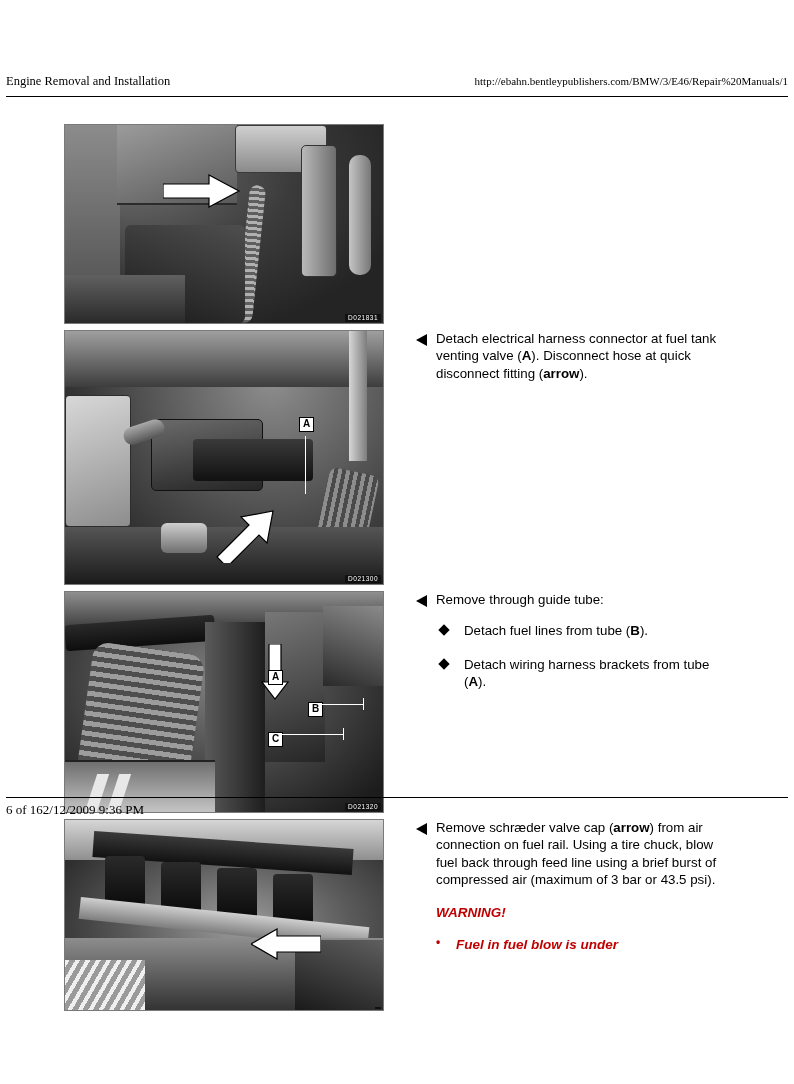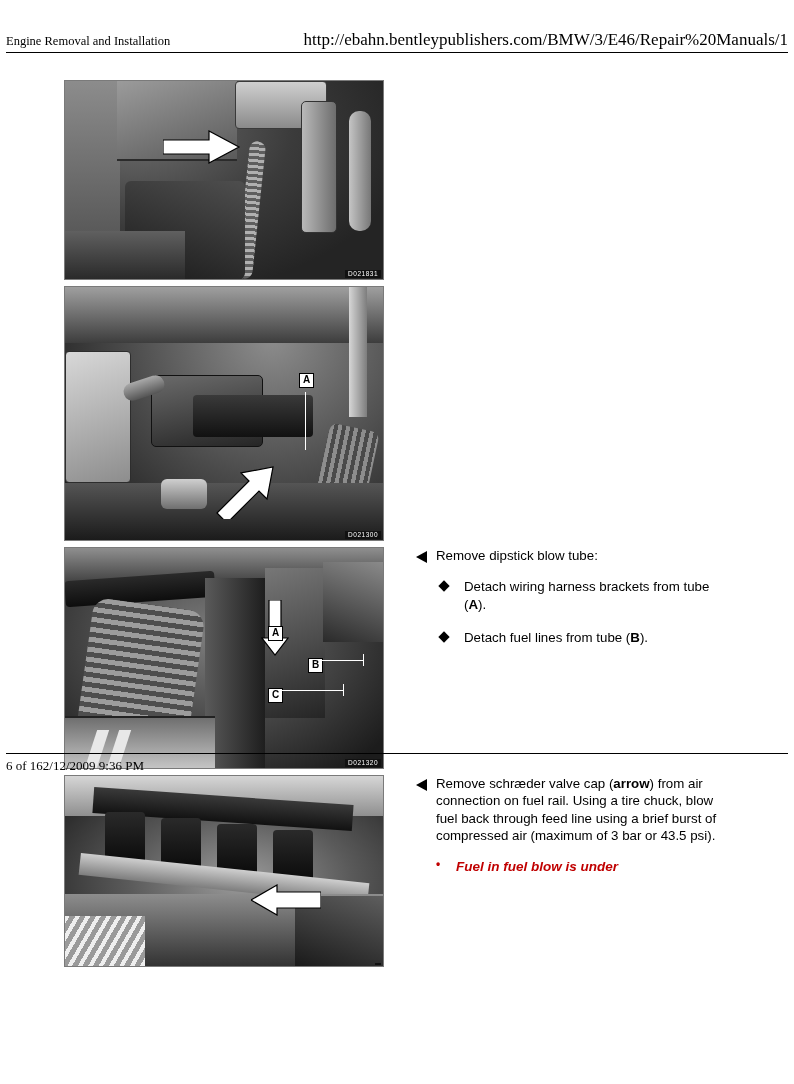--- a/index.html
+++ b/index.html
@@ -14,20 +14,21 @@
     color: #000;
     position: relative;
     overflow: hidden;
   }
   .page {
     position: relative;
     width: 794px;
     height: 792px;
     box-sizing: border-box;
     padding: 4px 10px;
+    margin-top: 44px;
   }
   
   .header {
     position: absolute;
     top: 30px;
     left: 6px;
     right: 6px;
     display: flex;
     justify-content: space-between;
     align-items: baseline;
@@ -37,21 +38,21 @@
   }
   .header-rule {
     position: absolute;
     top: 52px;
     left: 6px;
     right: 6px;
     border-bottom: 1px solid #000;
     height: 0;
   }
   .header-left { white-space: nowrap; }
-  .header-right { white-space: nowrap; font-size: 17px; }
+  .header-right { white-space: nowrap; font-size: 11px; }
 
   
   .footer-rule {
     position: absolute;
     bottom: 38px;
     left: 6px;
     right: 6px;
     border-bottom: 1px solid #000;
     height: 0;
   }
@@ -250,20 +251,30 @@
           <div class="leader-v" style="left:240px;top:105px;height:58px;"></div>
           <div class="callout" style="left:234px;top:86px;">A</div>
 
           <svg class="arrow-wrap" style="left:148px;top:176px;" width="64" height="56" viewBox="0 0 64 56">
             <polygon points="4,50 36,18 28,10 60,4 54,36 46,28 14,60" fill="#ffffff" stroke="#000000" stroke-width="1.2"></polygon>
           </svg>
         </div>
         <div class="fig-code">D021300</div>
       </div>
 
+      <div class="text-col">
+        <div class="bullet-head">
+          <span class="tri">
+            <svg width="12" height="12" viewBox="0 0 12 12">
+                <polygon points="11,0 11,12 0,6" fill="#000"></polygon>
+              </svg>
+          </span>
+          <p>Detach electrical harness connector at fuel tank venting valve (<b>A</b>). Disconnect hose at quick disconnect fitting (<b>arrow</b>).</p>
+        </div>
+      </div>
     </div>
 
     <div class="row">
       <div class="figure">
         <div class="photo p3">
           <div class="shape" style="left:0;top:0;width:318px;height:38px;background:linear-gradient(180deg,#8f8f8f,#3a3a3a);"></div>
           <div class="shape" style="left:0;top:28px;width:150px;height:26px;background:linear-gradient(180deg,#2a2a2a,#0d0d0d);border-radius:4px;transform:rotate(-4deg);"></div>
           <div class="shape" style="left:18px;top:56px;width:112px;height:160px;background:repeating-linear-gradient(180deg,#9c9c9c 0 5px,#4e4e4e 5px 10px);border-radius:16px;transform:rotate(8deg);"></div>
           <div class="shape" style="left:140px;top:30px;width:60px;height:190px;background:linear-gradient(90deg,#5a5a5a,#1e1e1e);"></div>
           <div class="shape" style="left:200px;top:20px;width:60px;height:150px;background:linear-gradient(160deg,#777,#252525);"></div>
@@ -288,25 +299,25 @@
         <div class="fig-code">D021320</div>
       </div>
 
       <div class="text-col">
         <div class="bullet-head">
           <span class="tri">
             <svg width="12" height="12" viewBox="0 0 12 12">
                 <polygon points="11,0 11,12 0,6" fill="#000"></polygon>
               </svg>
           </span>
-          <p>Remove dipstick blow tube:</p>
+          <p>Remove through guide tube:</p>
         </div>
         <ul class="sub">
+          <li><span class="dia"></span>Detach fuel lines from tube (<b>B</b>).</li>
           <li><span class="dia"></span>Detach wiring harness brackets from tube (<b>A</b>).</li>
-          <li><span class="dia"></span>Detach fuel lines from tube (<b>B</b>).</li>
         </ul>
       </div>
     </div>
 
     <div class="row">
       <div class="figure">
         <div class="photo p4">
           <div class="shape" style="left:0;top:0;width:318px;height:40px;background:linear-gradient(180deg,#d6d6d6,#8f8f8f);"></div>
           <div class="shape" style="left:28px;top:20px;width:260px;height:26px;background:linear-gradient(180deg,#3a3a3a,#111);transform:rotate(4deg);"></div>
           <div class="shape" style="left:40px;top:36px;width:40px;height:52px;background:linear-gradient(180deg,#2a2a2a,#0a0a0a);border-radius:4px;"></div>
@@ -327,20 +338,21 @@
       <div class="text-col">
         <div class="bullet-head">
           <span class="tri">
             <svg width="12" height="12" viewBox="0 0 12 12">
                 <polygon points="11,0 11,12 0,6" fill="#000"></polygon>
               </svg>
           </span>
           <p>Remove schræder valve cap (<b>arrow</b>) from air connection on fuel rail. Using a tire chuck, blow fuel back through feed line using a brief burst of compressed air (maximum of 3 bar or 43.5 psi).</p>
         </div>
         <div style="padding-left:20px;">
+          <p class="warning-title">WARNING!</p>
           <div class="warning-item">
             <span class="star">•</span>
             <span>Fuel in fuel blow is under</span>
           </div>
         </div>
       </div>
     </div>
 
   </div>
 

